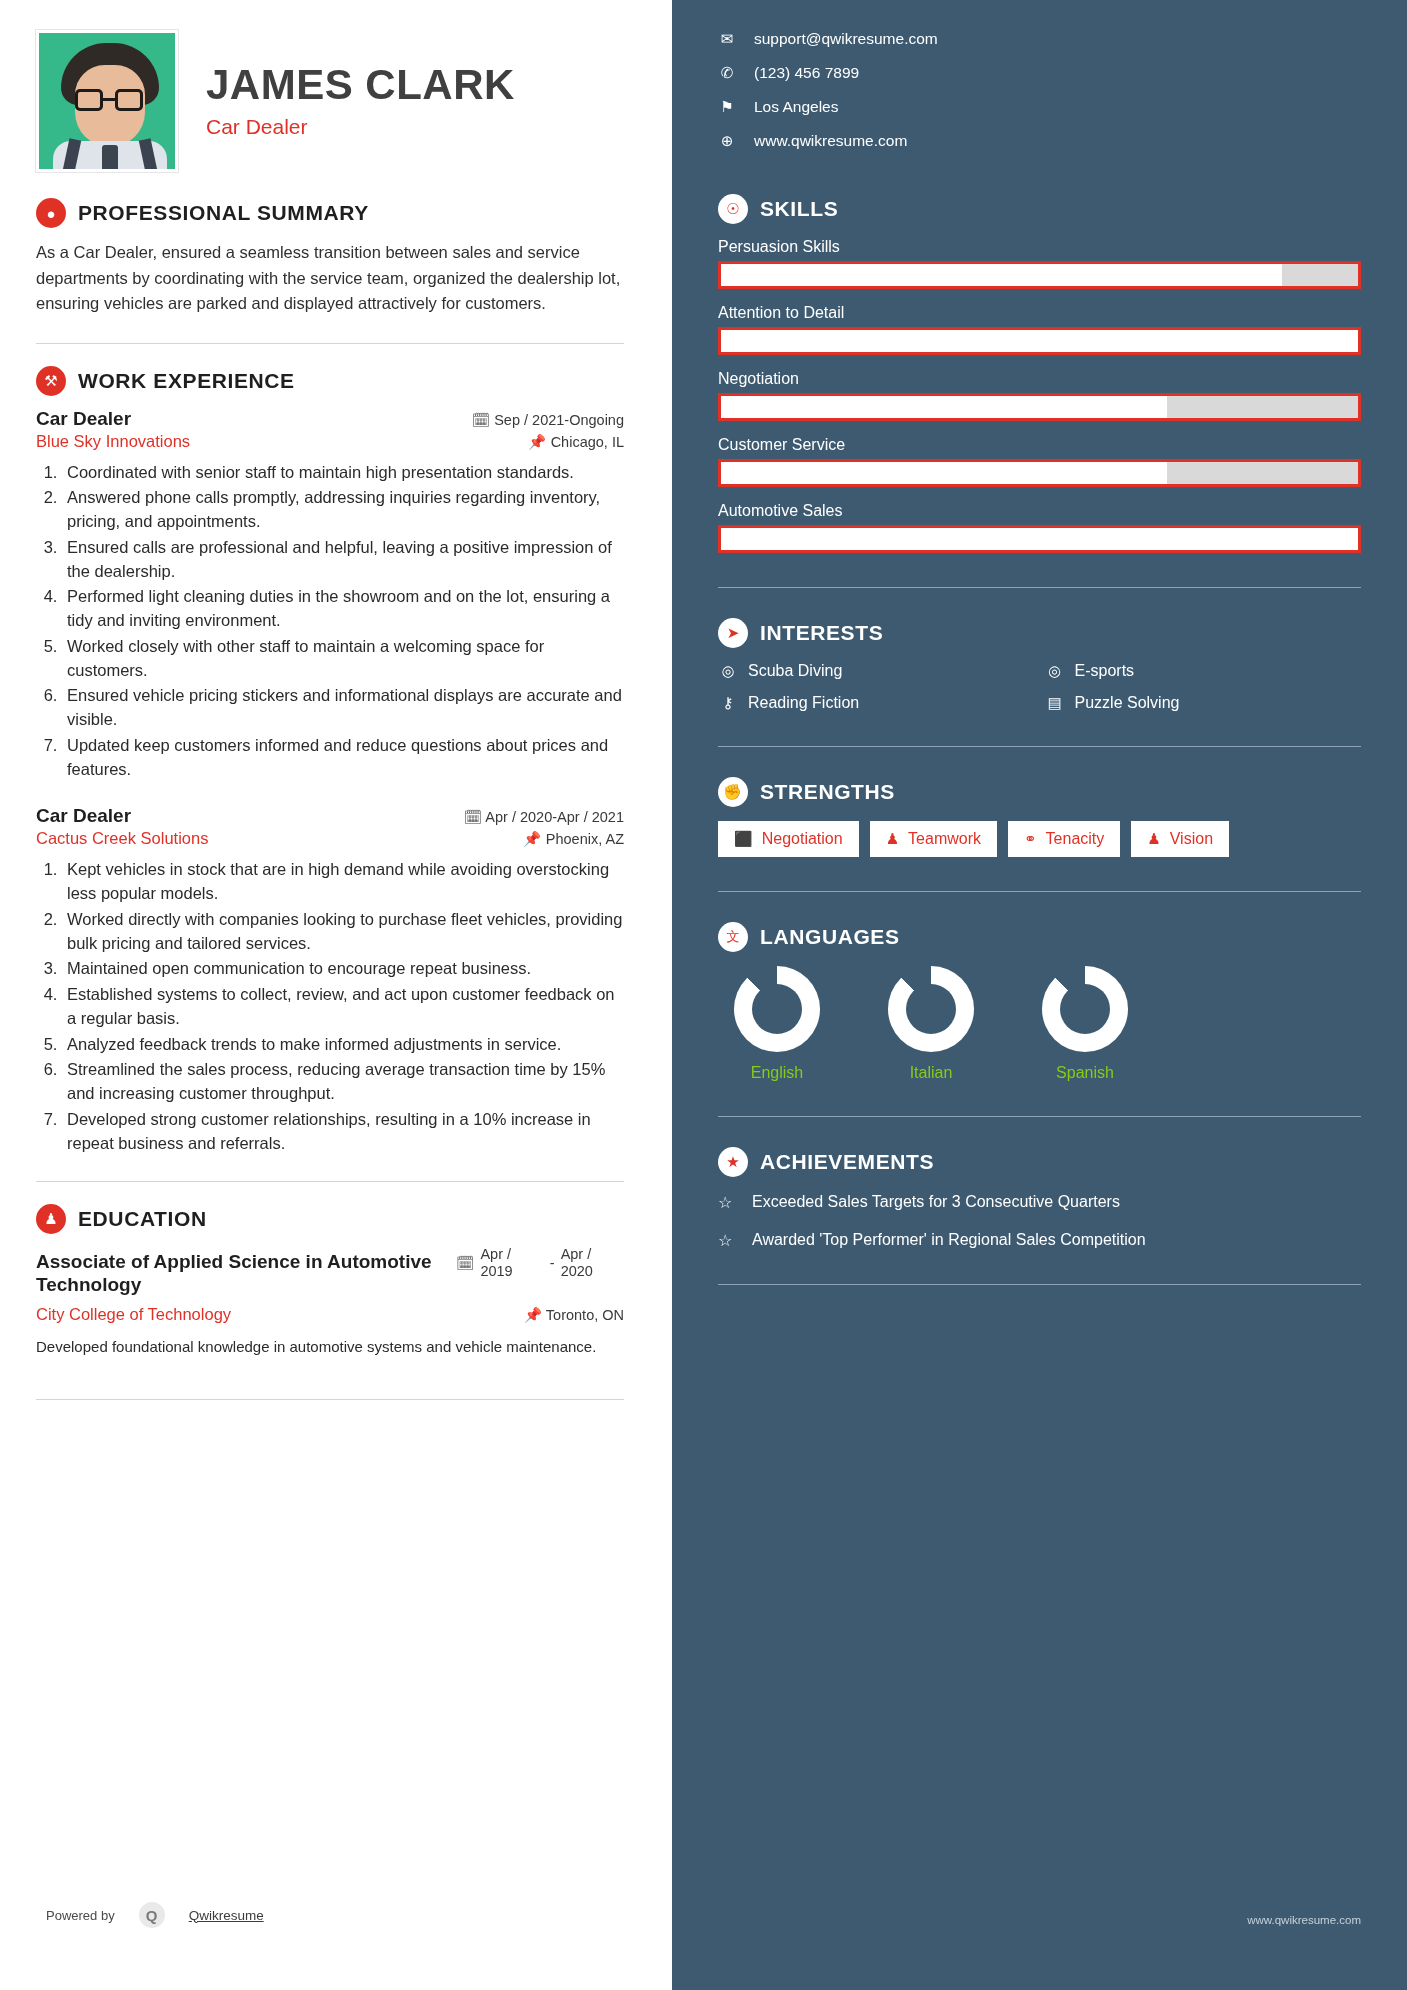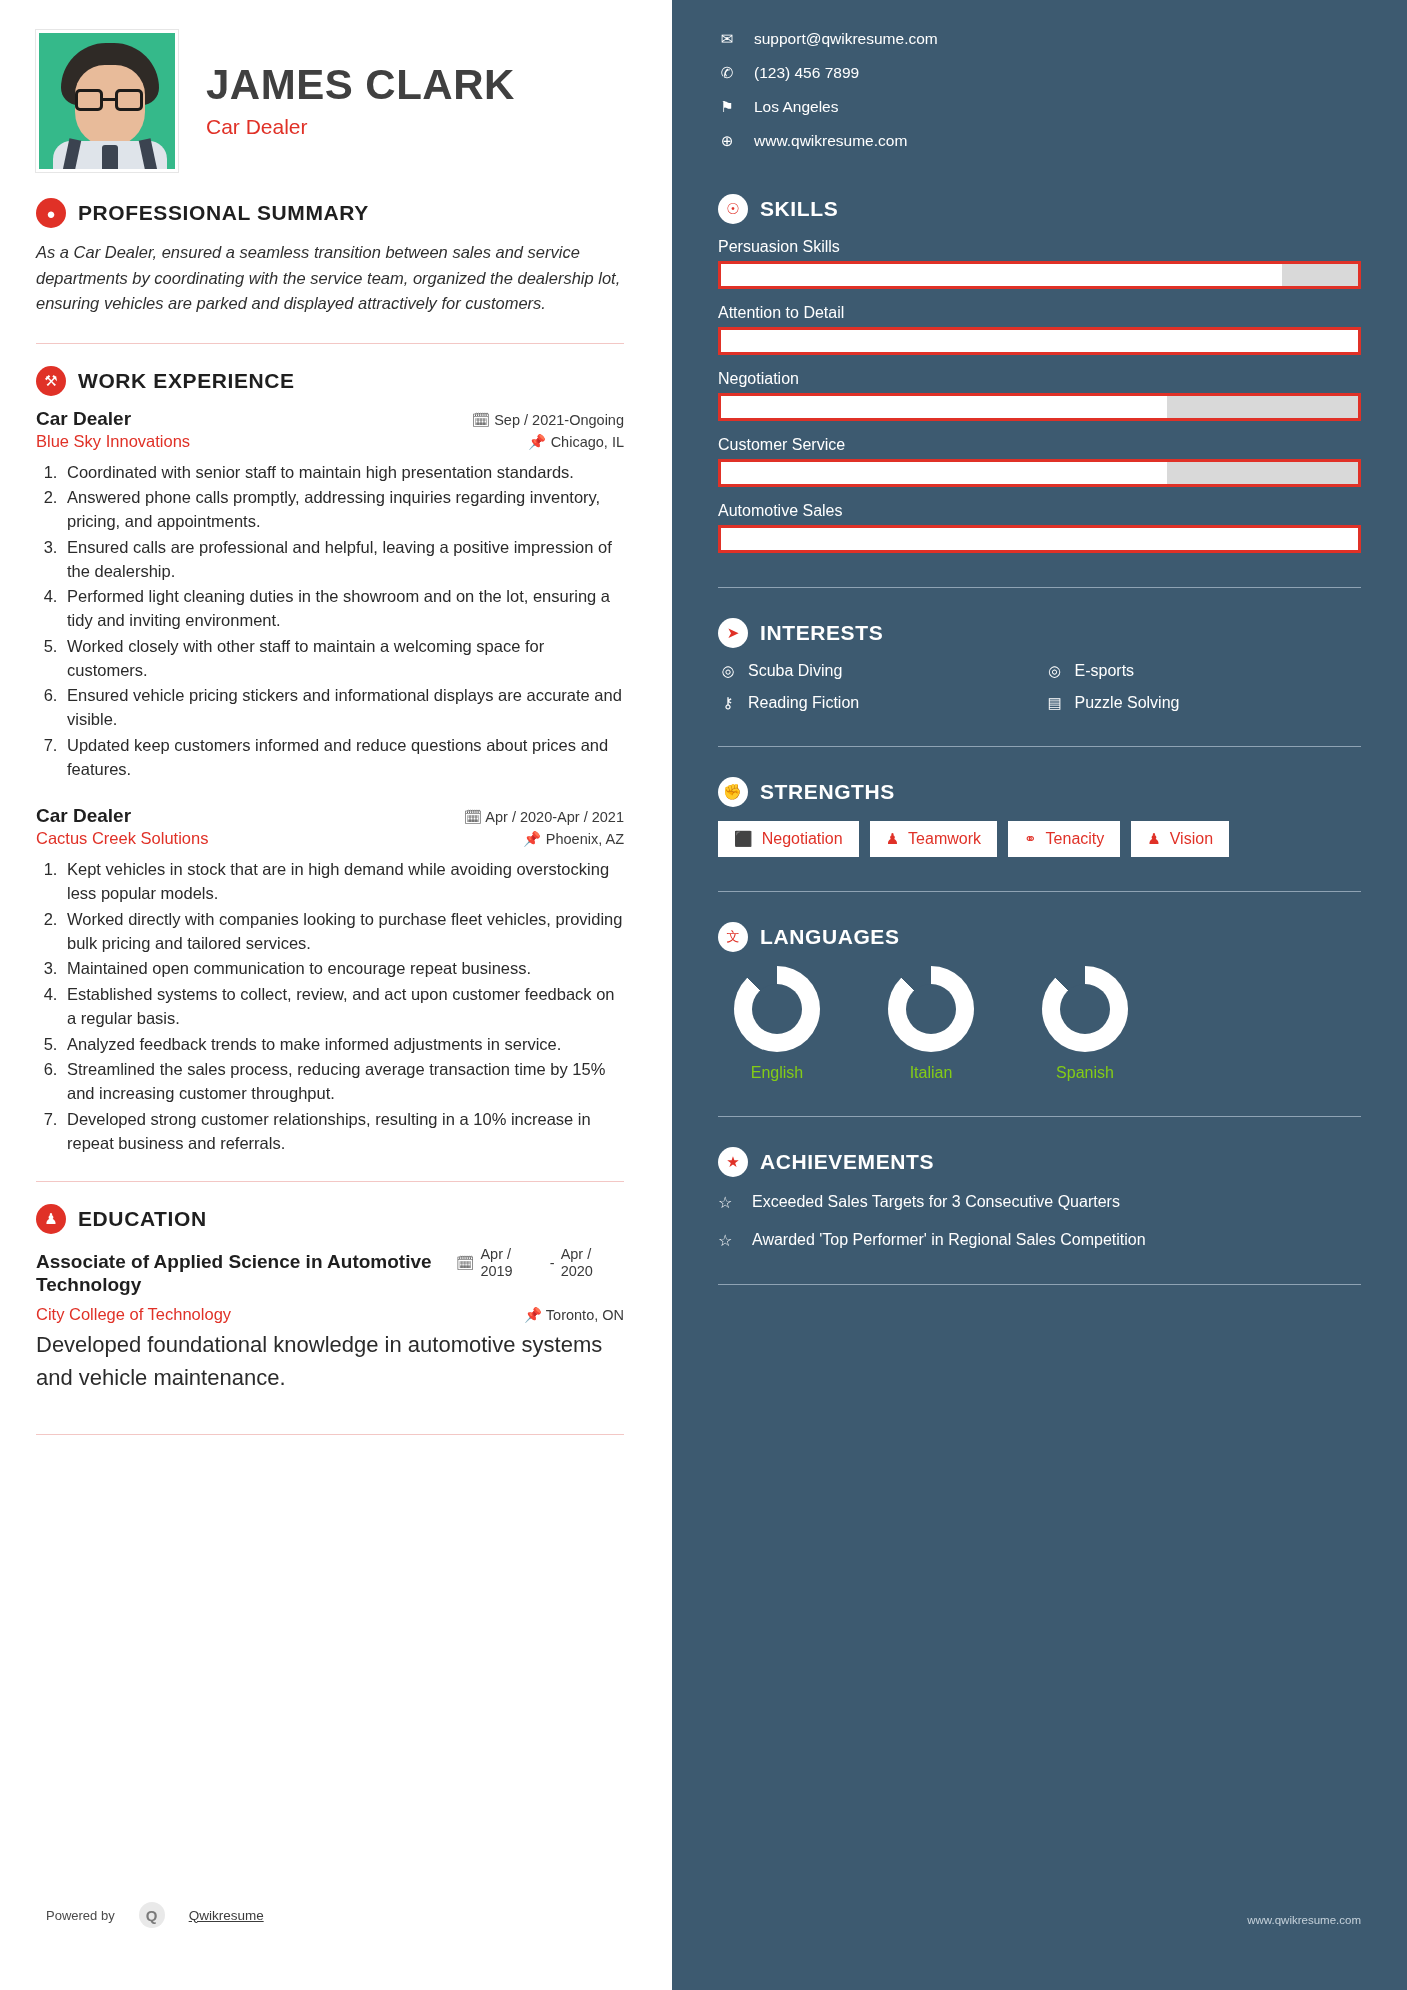--- a/index.html
+++ b/index.html
@@ -49,39 +49,39 @@
 
   .sec-head { display: flex; align-items: center; gap: 12px; margin-bottom: 12px; }
   .sec-ico {
     width: 30px; height: 30px; border-radius: 50%;
     background: #e03127; color: #fff;
     display: flex; align-items: center; justify-content: center;
     font-size: 15px; flex: 0 0 auto;
   }
   .sec-title { font-size: 21px; font-weight: 700; letter-spacing: 0.6px; color: #1f1f1f; }
 
-  .summary { font-size: 16.5px; line-height: 1.55; color: #303030; font-style: italic; }
+  .summary { font-size: 16.5px; line-height: 1.55; color: #303030; }
 
   .divider { height: 1px; background: #f3c7c5; margin: 26px 0 22px; }
 
   .job { margin-bottom: 6px; }
   .job-row { display: flex; justify-content: space-between; align-items: baseline; }
   .job-title { font-size: 19px; font-weight: 700; color: #1f1f1f; }
   .job-meta { font-size: 14.5px; color: #3a3a3a; white-space: nowrap; }
   .job-row2 { display: flex; justify-content: space-between; align-items: baseline; margin-top: 2px; }
   .job-org { font-size: 16.5px; color: #e03127; }
   .job-loc { font-size: 14.5px; color: #3a3a3a; white-space: nowrap; }
 
   ol.bullets { margin: 10px 0 0 26px; }
   ol.bullets li { font-size: 16.5px; line-height: 1.44; color: #2b2b2b; margin-bottom: 2px; padding-left: 5px; }
 
   .edu-title { font-size: 19px; font-weight: 700; color: #1f1f1f; max-width: 420px; line-height: 1.25; }
   .edu-dates { font-size: 14.5px; color: #3a3a3a; display:flex; align-items:center; gap:6px; }
   .edu-dates .d { display: flex; flex-direction: column; line-height: 1.15; }
-  .edu-desc { font-size: 22px; line-height: 1.5; margin-top: 4px; color: #2b2b2b; }
+  .edu-desc { font-size: 15px; line-height: 1.5; margin-top: 12px; color: #2b2b2b; }
 
   .footer-left {
     position: absolute; left: 46px; bottom: 62px;
     display: flex; align-items: center; gap: 24px;
     font-size: 13px; color: #4a4a4a; text-align: right;
   }
   .qlogo {
     width: 26px; height: 26px; border-radius: 50%;
     background: #e9e9e9; color: #7a7a7a;
     display:flex; align-items:center; justify-content:center;

